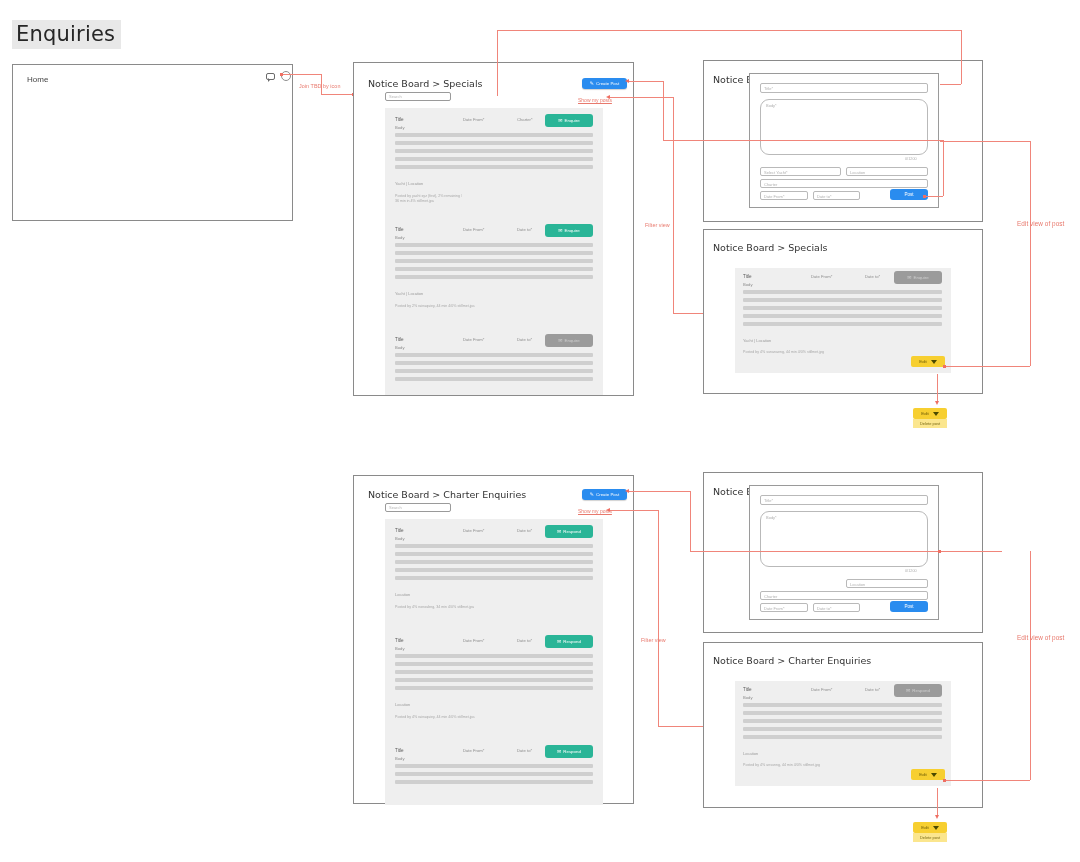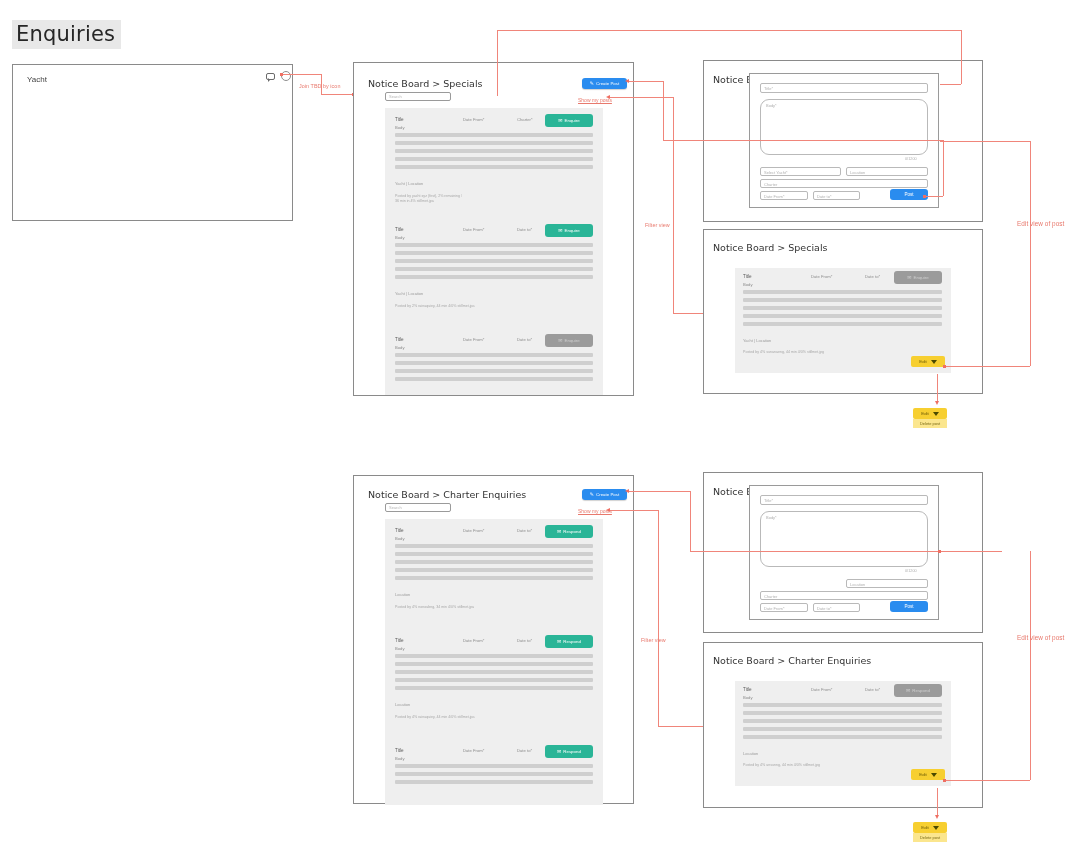--- a/index.html
+++ b/index.html
@@ -152,21 +152,21 @@
   }
 </style>
 </head>
 <body>
 
 <div id="canvas">
 
   <div class="page-title">Enquiries</div>
 
   <div class="frame" style="left:12px; top:64px; width:281px; height:157px;">
-    <div class="home-label">Yacht</div>
+    <div class="home-label">Home</div>
     <span class="icon-chat" style="left:253px; top:8px;"></span>
     <span class="icon-avatar" style="left:268px; top:6px;"></span>
   </div>
 
   <div class="ln h" style="left:281px; top:74px; width:40px;"></div>
   <div class="ln v" style="left:321px; top:74px; height:20px;"></div>
   <div class="ln h" style="left:321px; top:94px; width:33px;"></div>
   <div class="dot" style="left:280px; top:73px;"></div>
   <div class="dot" style="left:352px; top:93px;"></div>
   <div class="ln-label" style="left:299px; top:83px;">Join TBD by icon</div>

